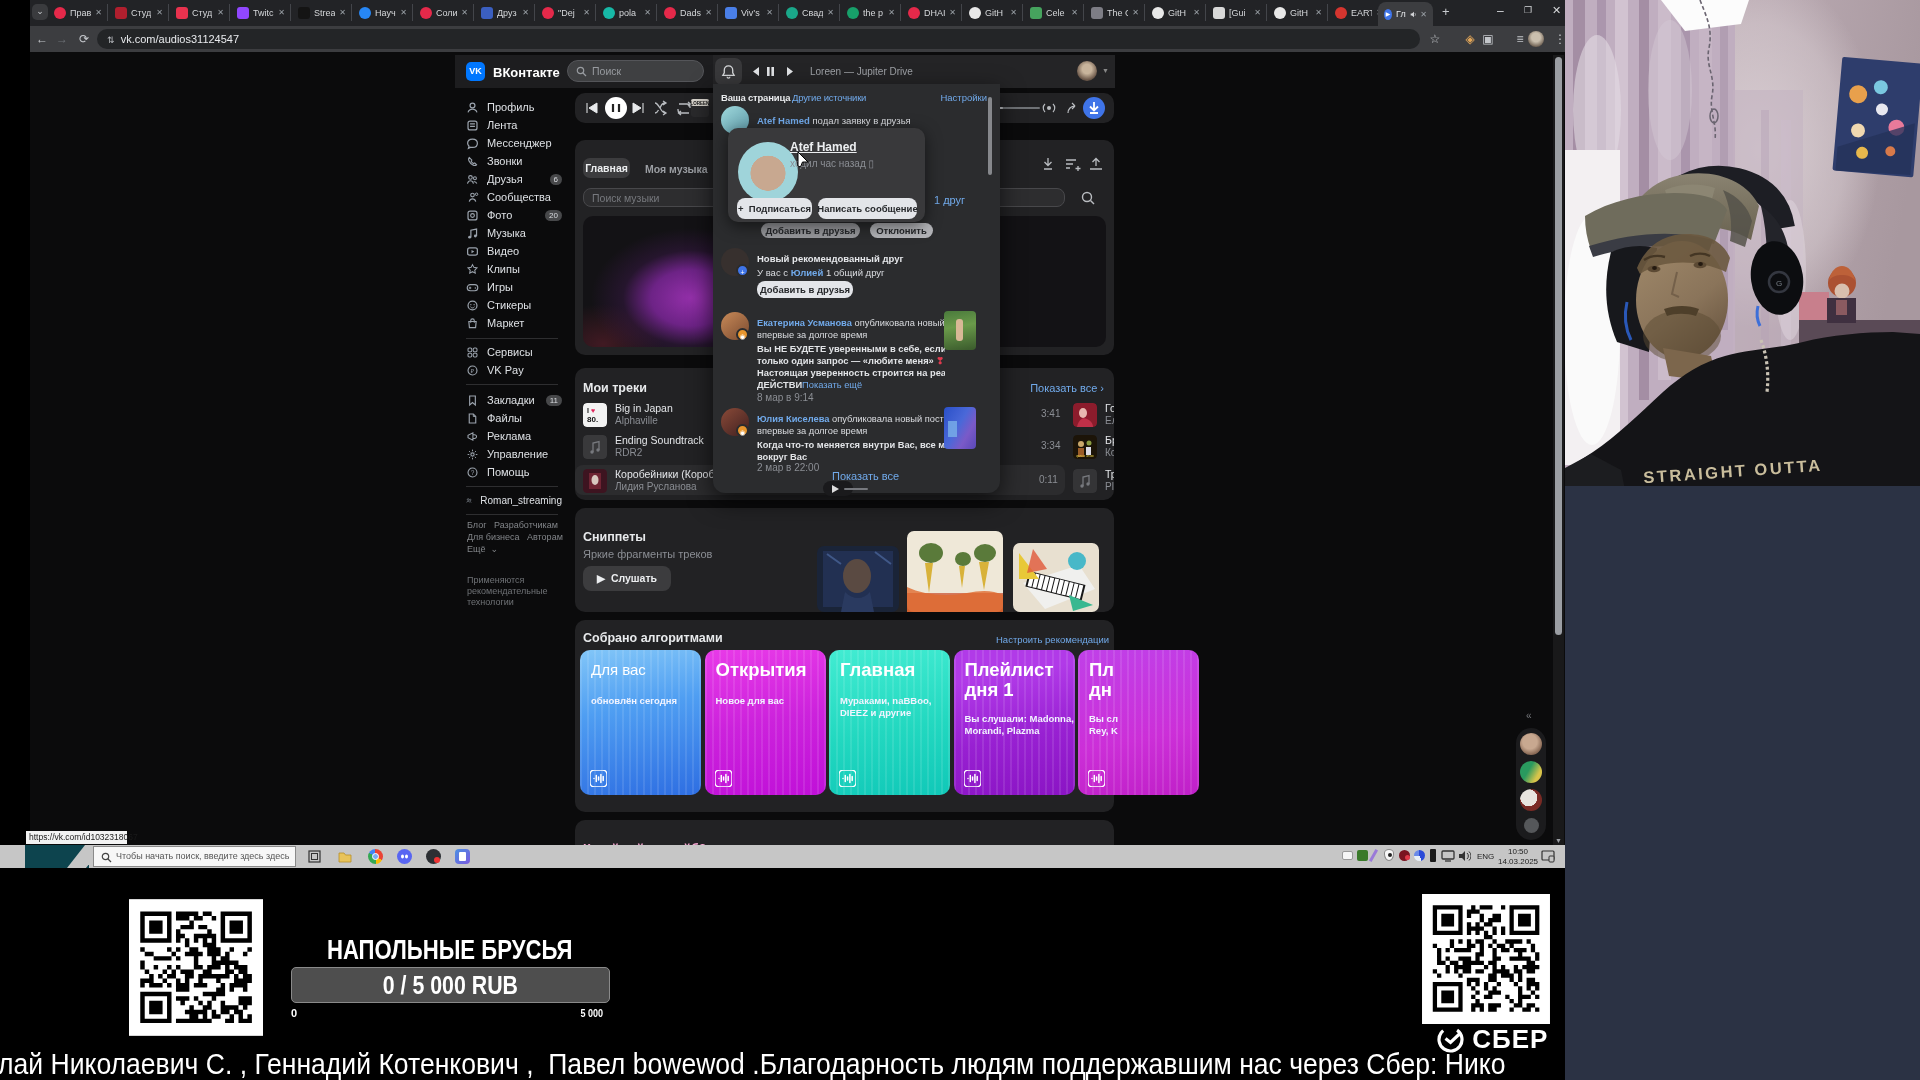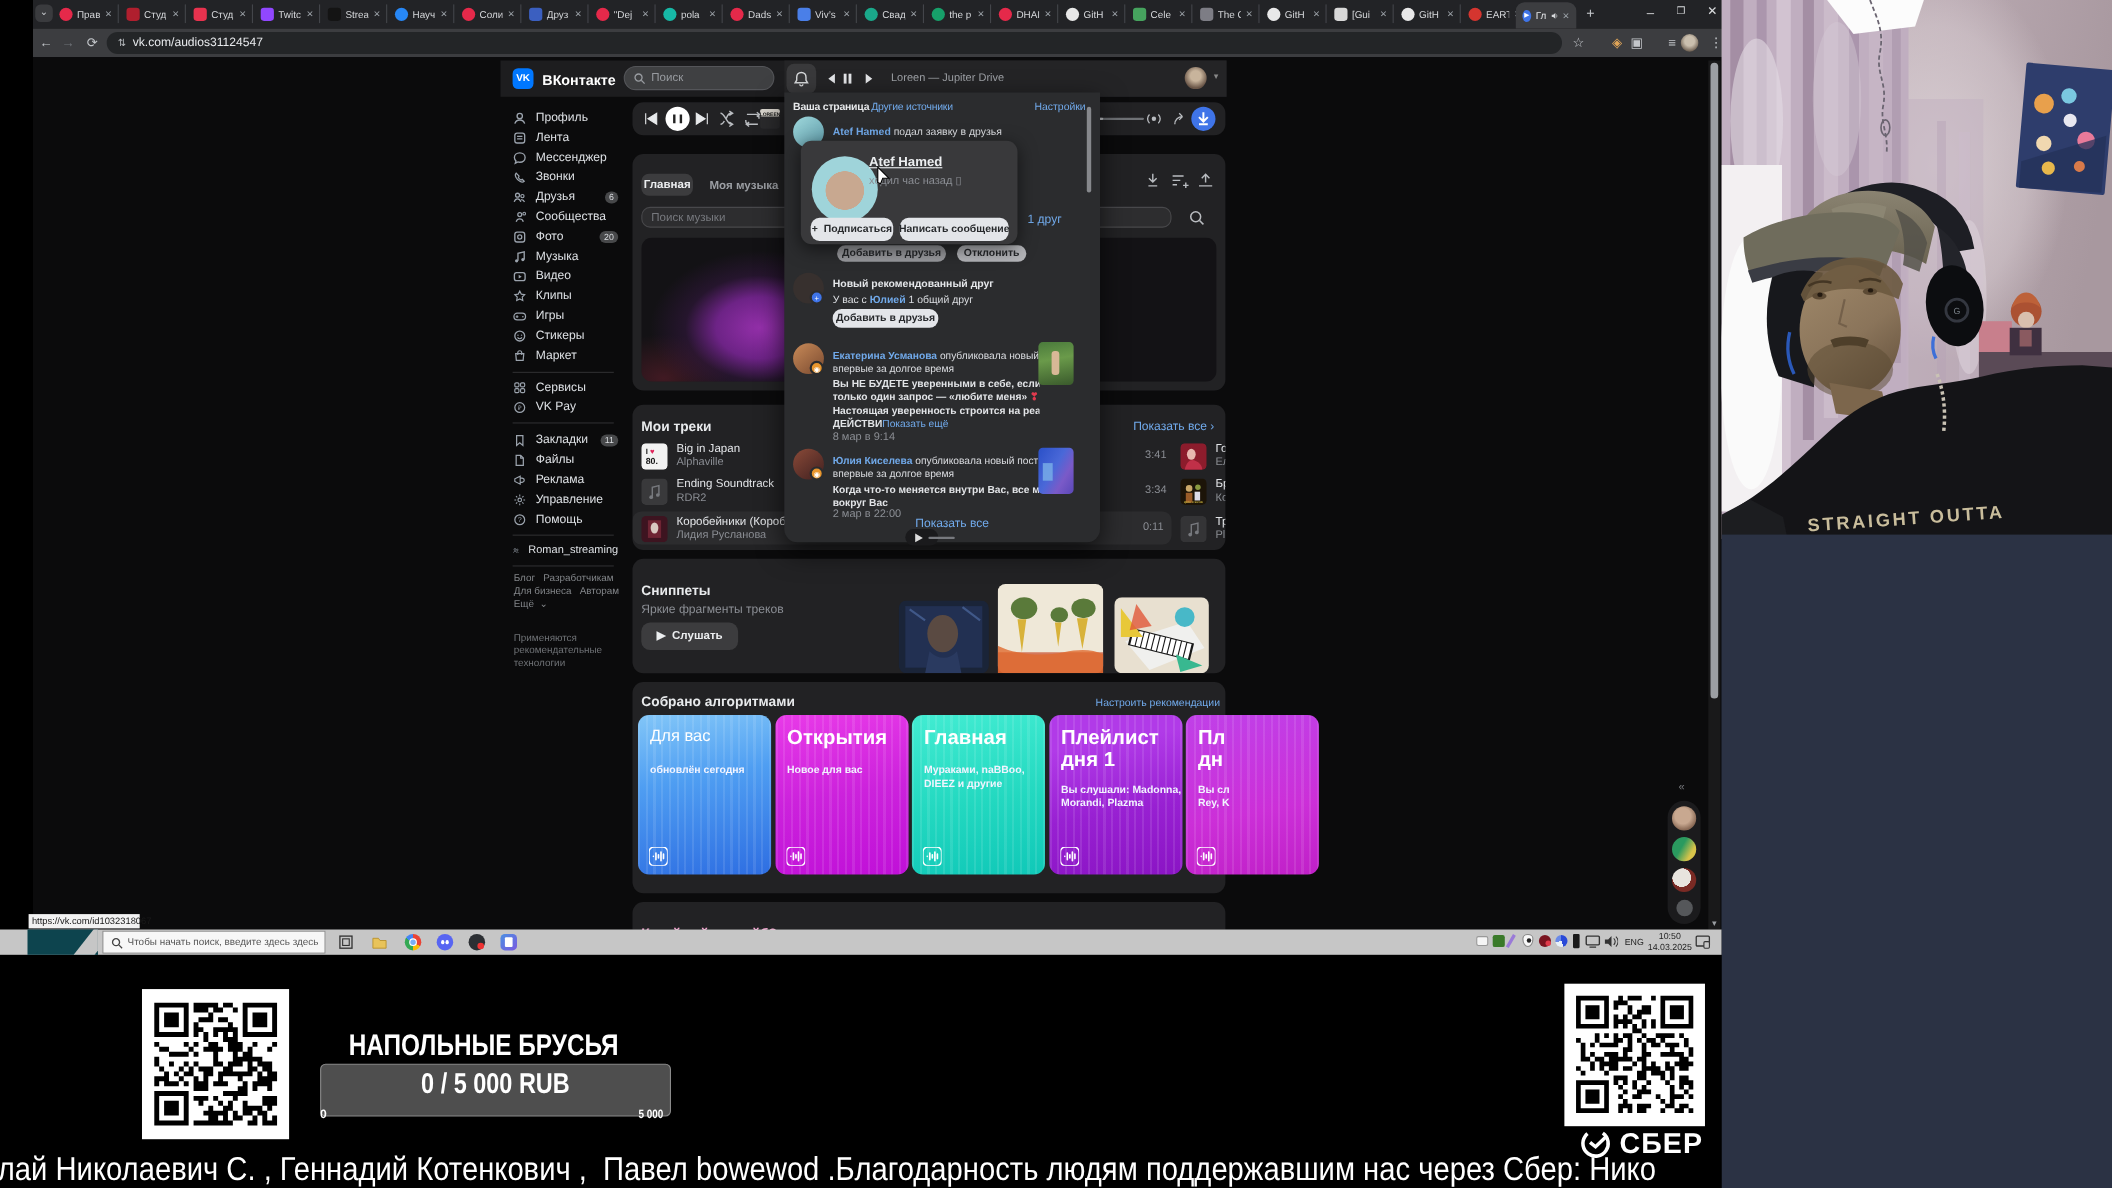--- a/index.html
+++ b/index.html
@@ -814,22 +814,22 @@
       <rect x="8" y="6" width="5" height="6" rx="1" fill="#c6c6c6" stroke="#333" stroke-width="1"></rect>
     </svg>
 </div>
 <div id="bottomband" style="position:absolute;left:0;top:868px;width:1565px;height:212px;background:#000;overflow:hidden">
  <svg style="position:absolute;left:129px;top:31px" width="134" height="137" viewBox="0 0 25 25.5">
       <rect width="25" height="25.5" fill="#fff"></rect>
       <g transform="translate(2.1,2.3) scale(0.833)">
         <path d="M0 0h7v1h-7zM8 0h5v1h-5zM14 0h2v1h-2zM18 0h7v1h-7zM0 1h1v1h-1zM6 1h1v1h-1zM8 1h3v1h-3zM12 1h2v1h-2zM16 1h1v1h-1zM18 1h1v1h-1zM24 1h1v1h-1zM0 2h1v1h-1zM2 2h3v1h-3zM6 2h1v1h-1zM11 2h1v1h-1zM18 2h1v1h-1zM20 2h3v1h-3zM24 2h1v1h-1zM0 3h1v1h-1zM2 3h3v1h-3zM6 3h1v1h-1zM9 3h3v1h-3zM13 3h2v1h-2zM18 3h1v1h-1zM20 3h3v1h-3zM24 3h1v1h-1zM0 4h1v1h-1zM2 4h3v1h-3zM6 4h1v1h-1zM8 4h1v1h-1zM15 4h1v1h-1zM18 4h1v1h-1zM20 4h3v1h-3zM24 4h1v1h-1zM0 5h1v1h-1zM6 5h1v1h-1zM8 5h2v1h-2zM12 5h5v1h-5zM18 5h1v1h-1zM24 5h1v1h-1zM0 6h7v1h-7zM8 6h1v1h-1zM10 6h1v1h-1zM12 6h1v1h-1zM14 6h1v1h-1zM16 6h1v1h-1zM18 6h7v1h-7zM10 7h1v1h-1zM14 7h3v1h-3zM0 8h1v1h-1zM6 8h1v1h-1zM8 8h1v1h-1zM11 8h2v1h-2zM15 8h3v1h-3zM20 8h1v1h-1zM24 8h1v1h-1zM1 9h2v1h-2zM7 9h1v1h-1zM10 9h4v1h-4zM15 9h3v1h-3zM19 9h1v1h-1zM23 9h1v1h-1zM3 10h4v1h-4zM8 10h1v1h-1zM12 10h1v1h-1zM16 10h1v1h-1zM18 10h2v1h-2zM0 11h1v1h-1zM12 11h1v1h-1zM16 11h6v1h-6zM0 12h1v1h-1zM3 12h1v1h-1zM6 12h1v1h-1zM8 12h1v1h-1zM12 12h2v1h-2zM15 12h3v1h-3zM19 12h1v1h-1zM21 12h3v1h-3zM1 13h1v1h-1zM5 13h1v1h-1zM7 13h1v1h-1zM9 13h3v1h-3zM14 13h2v1h-2zM19 13h2v1h-2zM22 13h2v1h-2zM2 14h1v1h-1zM4 14h1v1h-1zM6 14h2v1h-2zM10 14h2v1h-2zM13 14h7v1h-7zM21 14h1v1h-1zM23 14h2v1h-2zM0 15h3v1h-3zM5 15h1v1h-1zM8 15h1v1h-1zM10 15h1v1h-1zM13 15h1v1h-1zM17 15h1v1h-1zM21 15h4v1h-4zM0 16h1v1h-1zM2 16h3v1h-3zM6 16h1v1h-1zM8 16h3v1h-3zM12 16h3v1h-3zM18 16h1v1h-1zM20 16h4v1h-4zM8 17h3v1h-3zM17 17h2v1h-2zM20 17h1v1h-1zM23 17h1v1h-1zM0 18h7v1h-7zM14 18h5v1h-5zM0 19h1v1h-1zM6 19h1v1h-1zM8 19h3v1h-3zM12 19h1v1h-1zM16 19h1v1h-1zM22 19h3v1h-3zM0 20h1v1h-1zM2 20h3v1h-3zM6 20h1v1h-1zM9 20h1v1h-1zM13 20h1v1h-1zM15 20h1v1h-1zM18 20h1v1h-1zM22 20h3v1h-3zM0 21h1v1h-1zM2 21h3v1h-3zM6 21h1v1h-1zM11 21h1v1h-1zM14 21h2v1h-2zM18 21h4v1h-4zM23 21h1v1h-1zM0 22h1v1h-1zM2 22h3v1h-3zM6 22h1v1h-1zM10 22h5v1h-5zM16 22h1v1h-1zM18 22h2v1h-2zM21 22h2v1h-2zM0 23h1v1h-1zM6 23h1v1h-1zM11 23h2v1h-2zM14 23h1v1h-1zM16 23h2v1h-2zM20 23h1v1h-1zM22 23h1v1h-1zM24 23h1v1h-1zM0 24h7v1h-7zM8 24h8v1h-8zM19 24h2v1h-2zM22 24h3v1h-3z" fill="#000"></path>
       </g>
     </svg>
- <div style="position:absolute;left:290px;top:67px;width:320px;color:#fff;font-weight:bold;font-size:27px;white-space:nowrap"><span class="cond">НАПОЛЬНЫЕ БРУСЬЯ</span></div>
- <div style="position:absolute;left:291px;top:99px;width:319px;height:48px;background:#4e4e4e;border:1px solid #8a8a8a;border-radius:5px;text-align:center;color:#fff;font-weight:bold;font-size:26px;line-height:34px"><span class="cond">0 / 5 000 RUB</span></div>
+ <div style="position:absolute;left:290px;top:67px;width:320px;text-align:center;color:#fff;font-weight:bold;font-size:27px;white-space:nowrap"><span class="cond">НАПОЛЬНЫЕ БРУСЬЯ</span></div>
+ <div style="position:absolute;left:291px;top:99px;width:319px;height:36px;background:#4e4e4e;border:1px solid #8a8a8a;border-radius:5px;text-align:center;color:#fff;font-weight:bold;font-size:26px;line-height:34px"><span class="cond">0 / 5 000 RUB</span></div>
  <div style="position:absolute;left:291px;top:139px;color:#fff;font-size:11px;font-weight:bold">0</div>
  <div style="position:absolute;left:578px;top:139px;color:#fff;font-size:11px;font-weight:bold"><span class="cond">5 000</span></div>
  <svg style="position:absolute;left:1422px;top:26px" width="128" height="130" viewBox="0 0 25 25.4">
       <rect width="25" height="25.4" fill="#fff"></rect>
       <g transform="translate(2.1,2.2) scale(0.833)">
         <path d="M0 0h7v1h-7zM9 0h1v1h-1zM11 0h3v1h-3zM16 0h1v1h-1zM18 0h7v1h-7zM0 1h1v1h-1zM6 1h1v1h-1zM8 1h3v1h-3zM18 1h1v1h-1zM24 1h1v1h-1zM0 2h1v1h-1zM2 2h3v1h-3zM6 2h1v1h-1zM8 2h1v1h-1zM11 2h1v1h-1zM14 2h2v1h-2zM18 2h1v1h-1zM20 2h3v1h-3zM24 2h1v1h-1zM0 3h1v1h-1zM2 3h3v1h-3zM6 3h1v1h-1zM11 3h1v1h-1zM13 3h3v1h-3zM18 3h1v1h-1zM20 3h3v1h-3zM24 3h1v1h-1zM0 4h1v1h-1zM2 4h3v1h-3zM6 4h1v1h-1zM8 4h1v1h-1zM10 4h1v1h-1zM12 4h2v1h-2zM18 4h1v1h-1zM20 4h3v1h-3zM24 4h1v1h-1zM0 5h1v1h-1zM6 5h1v1h-1zM8 5h4v1h-4zM14 5h1v1h-1zM16 5h1v1h-1zM18 5h1v1h-1zM24 5h1v1h-1zM0 6h7v1h-7zM8 6h1v1h-1zM10 6h1v1h-1zM12 6h1v1h-1zM14 6h1v1h-1zM16 6h1v1h-1zM18 6h7v1h-7zM12 7h2v1h-2zM4 8h1v1h-1zM6 8h1v1h-1zM8 8h1v1h-1zM10 8h2v1h-2zM14 8h1v1h-1zM17 8h4v1h-4zM22 8h1v1h-1zM0 9h1v1h-1zM4 9h1v1h-1zM8 9h2v1h-2zM11 9h1v1h-1zM13 9h1v1h-1zM15 9h2v1h-2zM18 9h1v1h-1zM23 9h1v1h-1zM1 10h1v1h-1zM3 10h1v1h-1zM5 10h4v1h-4zM11 10h1v1h-1zM14 10h1v1h-1zM16 10h2v1h-2zM19 10h3v1h-3zM23 10h1v1h-1zM1 11h1v1h-1zM10 11h2v1h-2zM14 11h1v1h-1zM20 11h1v1h-1zM24 11h1v1h-1zM1 12h1v1h-1zM3 12h1v1h-1zM6 12h3v1h-3zM10 12h1v1h-1zM14 12h2v1h-2zM18 12h5v1h-5zM24 12h1v1h-1zM1 13h2v1h-2zM4 13h2v1h-2zM7 13h5v1h-5zM13 13h2v1h-2zM22 13h2v1h-2zM3 14h1v1h-1zM5 14h4v1h-4zM12 14h1v1h-1zM14 14h1v1h-1zM16 14h1v1h-1zM19 14h1v1h-1zM21 14h4v1h-4zM0 15h1v1h-1zM3 15h1v1h-1zM5 15h1v1h-1zM7 15h2v1h-2zM10 15h2v1h-2zM14 15h4v1h-4zM19 15h2v1h-2zM22 15h2v1h-2zM1 16h1v1h-1zM6 16h1v1h-1zM13 16h2v1h-2zM16 16h3v1h-3zM20 16h1v1h-1zM8 17h3v1h-3zM13 17h2v1h-2zM18 17h1v1h-1zM20 17h1v1h-1zM22 17h2v1h-2zM0 18h7v1h-7zM8 18h1v1h-1zM10 18h1v1h-1zM12 18h1v1h-1zM15 18h1v1h-1zM19 18h1v1h-1zM22 18h3v1h-3zM0 19h1v1h-1zM6 19h1v1h-1zM9 19h1v1h-1zM12 19h1v1h-1zM14 19h1v1h-1zM20 19h1v1h-1zM22 19h1v1h-1zM24 19h1v1h-1zM0 20h1v1h-1zM2 20h3v1h-3zM6 20h1v1h-1zM10 20h1v1h-1zM13 20h3v1h-3zM20 20h1v1h-1zM23 20h1v1h-1zM0 21h1v1h-1zM2 21h3v1h-3zM6 21h1v1h-1zM9 21h1v1h-1zM12 21h2v1h-2zM17 21h1v1h-1zM20 21h3v1h-3zM24 21h1v1h-1zM0 22h1v1h-1zM2 22h3v1h-3zM6 22h1v1h-1zM10 22h1v1h-1zM18 22h1v1h-1zM20 22h1v1h-1zM0 23h1v1h-1zM6 23h1v1h-1zM9 23h3v1h-3zM13 23h3v1h-3zM19 23h2v1h-2zM22 23h2v1h-2zM0 24h7v1h-7zM9 24h1v1h-1zM11 24h1v1h-1zM13 24h2v1h-2zM18 24h1v1h-1zM21 24h2v1h-2zM24 24h1v1h-1z" fill="#000"></path>
       </g>
     </svg>
  <div style="position:absolute;left:1437px;top:156px;color:#fff;font-weight:bold;font-size:26px;white-space:nowrap;letter-spacing:1px"><svg style="vertical-align:-5px" width="27" height="27" viewBox="0 0 27 27">
         <circle cx="13.5" cy="13.5" r="11.5" fill="none" stroke="#fff" stroke-width="3.2" stroke-dasharray="57 16" transform="rotate(-55 13.5 13.5)"></circle>

